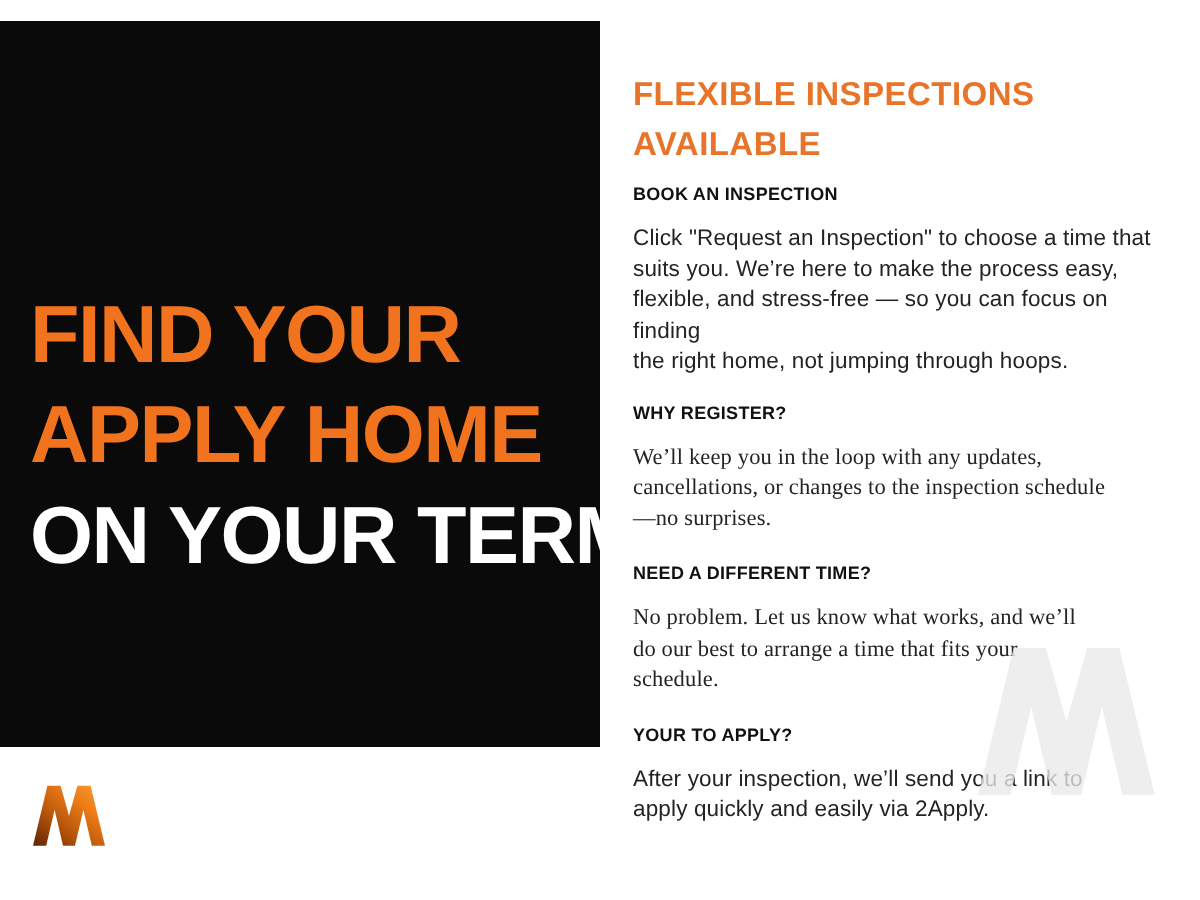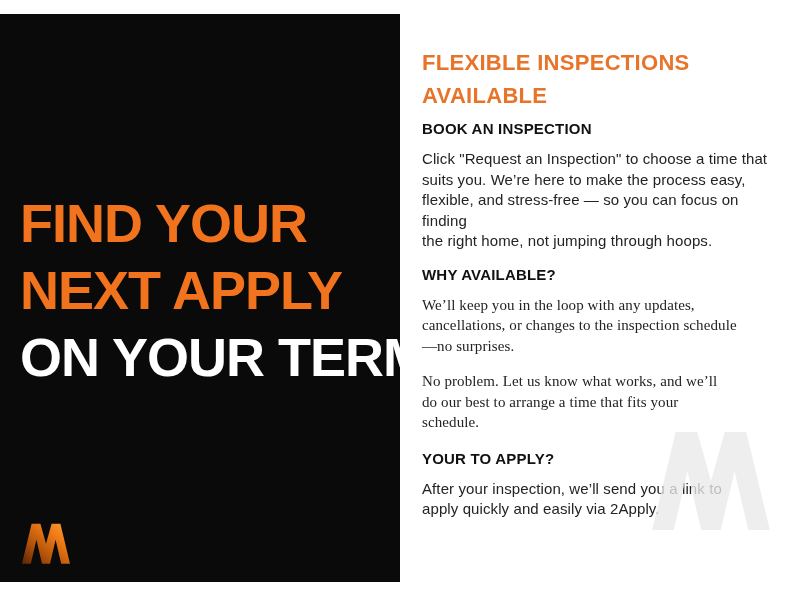--- a/index.html
+++ b/index.html
@@ -8,21 +8,21 @@
     position: relative;
     background: #ffffff;
     font-family: "Liberation Sans", sans-serif;
     overflow: hidden;
   }
 
   
   .left-panel {
     position: absolute;
     left: 0; top: 14px;
-    width: 400px; height: 568px;
+    width: 400px; height: 484px;
     background: #0a0a0a;
   }
   .headline {
     position: absolute;
     left: 20px; top: 176px;
     font-weight: bold;
     font-size: 54px;
     line-height: 67px;
     letter-spacing: -1px;
     white-space: nowrap;
@@ -64,21 +64,21 @@
     font-weight: bold;
     font-size: 22px;
     line-height: 33px;
     letter-spacing: 0.3px;
     white-space: pre-line;
     margin-bottom: 6px;
   }
   .rp-heading {
     color: #111111;
     font-weight: bold;
-    font-size: 15px;
+    font-size: 12px;
     line-height: 22px;
     letter-spacing: 0.2px;
     margin-bottom: 9px;
   }
   .rp-body {
     color: #232323;
     font-size: 15px;
     line-height: 20.5px;
     letter-spacing: 0.1px;
     white-space: pre-line;
@@ -94,21 +94,21 @@
     pointer-events: none;
     z-index: 5;
   }
 </style>
 </head>
 <body>
 
 <div class="left-panel">
   <div class="headline">
     <div class="hl-orange">FIND YOUR</div>
-    <div class="hl-orange">NEXT APPLY</div>
+    <div class="hl-orange">APPLY HOME</div>
     <div class="hl-white">ON YOUR TERMS</div>
   </div>
 
   <div class="logo">
     <svg class="logo-m" viewBox="0 0 60 52" aria-hidden="true">
       <defs>
         <linearGradient id="mgrad" x1="0" y1="1" x2="1" y2="0">
           <stop offset="0" stop-color="#5e2306"></stop>
           <stop offset="0.35" stop-color="#b35309"></stop>
           <stop offset="0.7" stop-color="#ef7c17"></stop>
@@ -124,25 +124,26 @@
   <div class="rp-content">
     <div class="rp-title">FLEXIBLE INSPECTIONS
 AVAILABLE</div>
 
     <div class="rp-heading">BOOK AN INSPECTION</div>
     <div class="rp-body mb-12">Click "Request an Inspection" to choose a time that
 suits you. We’re here to make the process easy,
 flexible, and stress-free — so you can focus on finding
 the right home, not jumping through hoops.</div>
 
-    <div class="rp-heading">WHY AVAILABLE?</div>
+    <div class="rp-heading">WHY REGISTER?</div>
     <div class="rp-body mb-15">We’ll keep you in the loop with any updates,
 cancellations, or changes to the inspection schedule
 —no surprises.</div>
 
+    <div class="rp-heading">NEED A DIFFERENT TIME?</div>
     <div class="rp-body mb-15">No problem. Let us know what works, and we’ll
 do our best to arrange a time that fits your
 schedule.</div>
 
     <div class="rp-heading">YOUR TO APPLY?</div>
     <div class="rp-body">After your inspection, we’ll send you a link to
 apply quickly and easily via 2Apply.</div>
   </div>
 </div>
 

